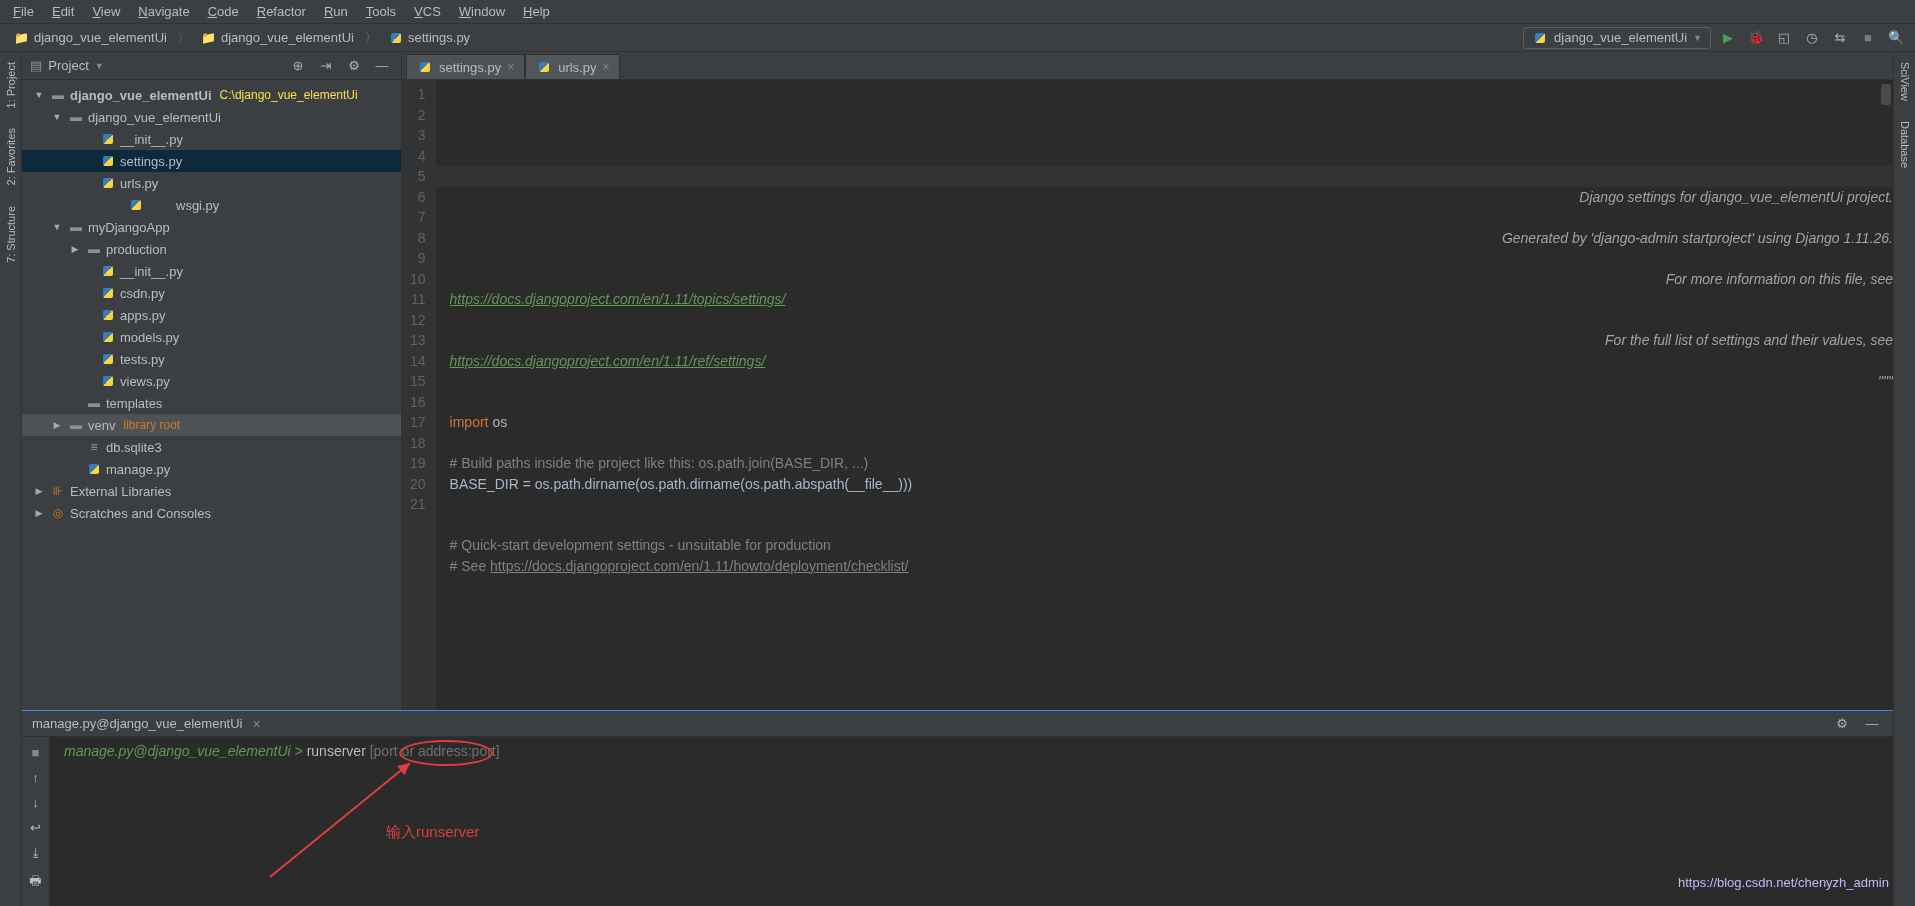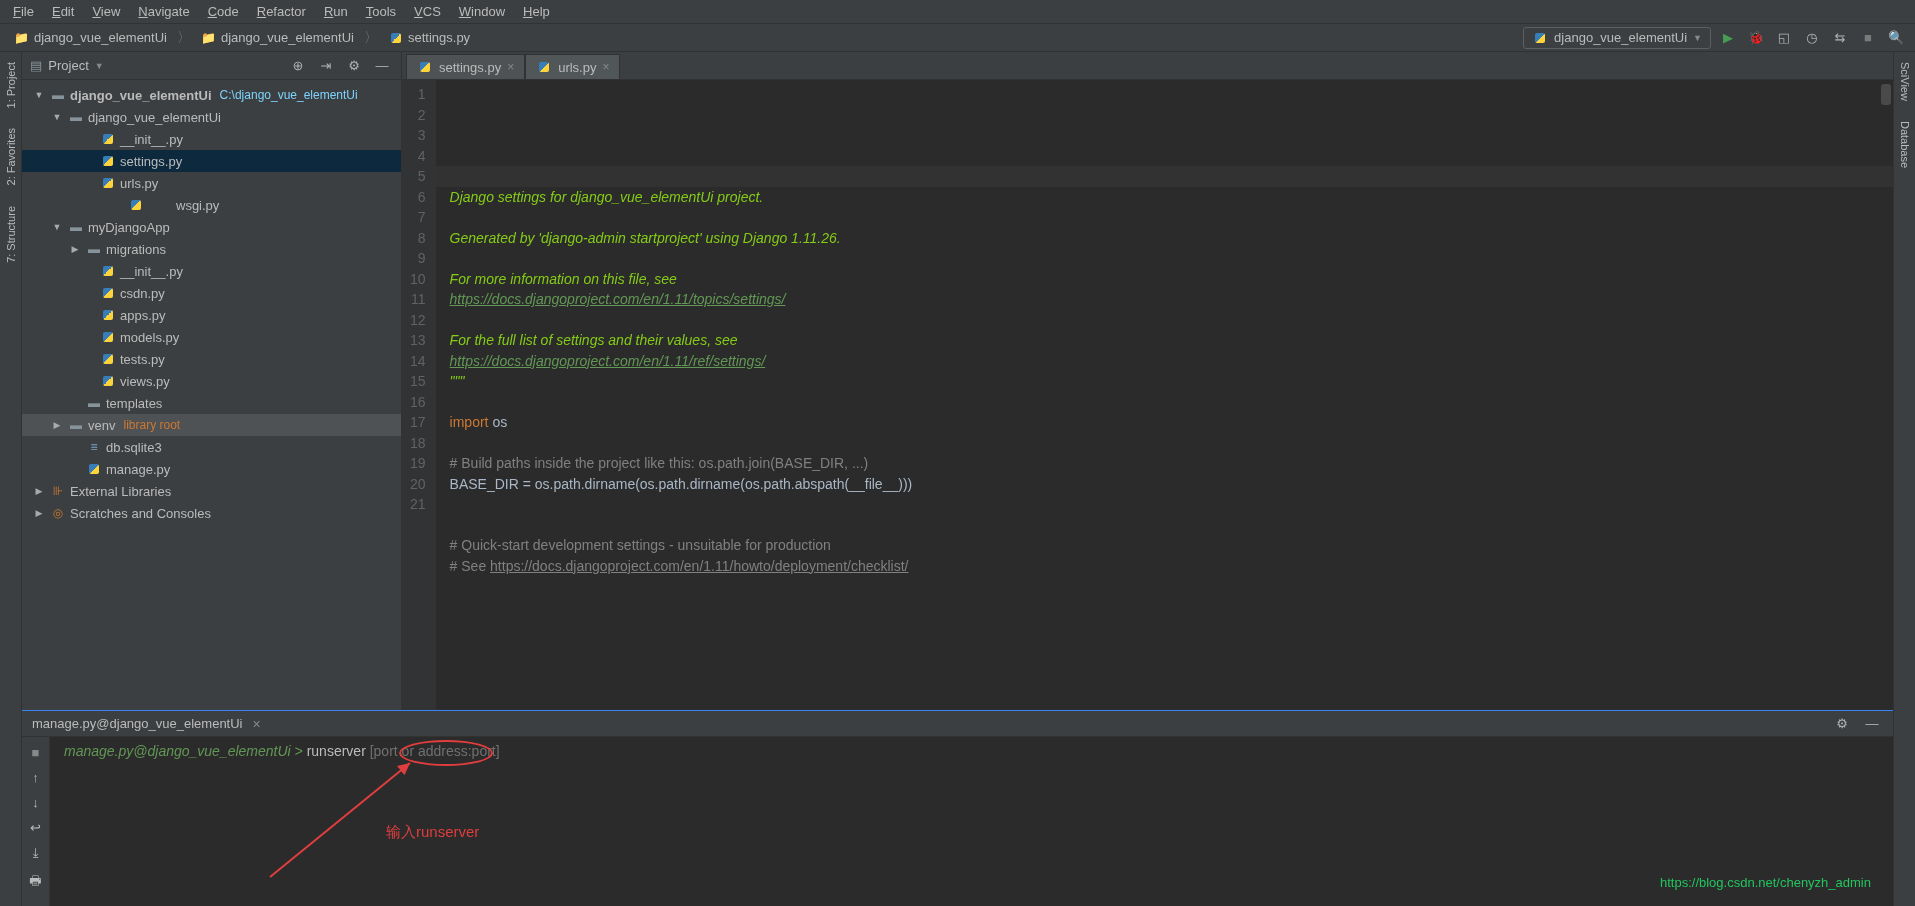--- a/index.html
+++ b/index.html
@@ -23,58 +23,58 @@
 .project-panel { width: 380px; background: #3c3f41; display: flex; flex-direction: column; border-right: 1px solid #323232; }
 .proj-header { height: 28px; display: flex; align-items: center; justify-content: space-between; padding: 0 8px; border-bottom: 1px solid #323232; }
 .proj-title { display: flex; align-items: center; gap: 6px; }
 .proj-title .drop { color: #888; font-size: 9px; }
 .proj-tools { display: flex; gap: 6px; }
 .proj-tree { flex: 1; overflow: auto; padding: 4px 0; }
 .tree-row { display: flex; align-items: center; height: 22px; gap: 4px; cursor: pointer; }
 .tree-row.selected { background: #0d293e; }
 .tree-row.highl { background: #4e5254; }
 .tree-arrow { width: 14px; text-align: center; color: #aaa; font-size: 9px; }
-.tree-path { color: #7dd3fc; margin-left: 4px; font-size: 12px; }
+.tree-path { color: #fde047; margin-left: 4px; font-size: 12px; }
 .lib-root { color: #cc7832; margin-left: 4px; font-size: 12px; }
 .icon { width: 16px; height: 16px; display: inline-flex; align-items: center; justify-content: center; font-size: 12px; }
 .i-folder { color: #87939a; }
 .i-py { color: #c9b162; position: relative; }
 .i-py::before { content: ""; position: absolute; width: 10px; height: 10px; background: linear-gradient(135deg,#377eb8 50%,#ffd43b 50%); border-radius: 2px; }
 .editor-area { flex: 1; display: flex; flex-direction: column; background: #2b2b2b; min-width: 0; }
 .ed-tabs { height: 28px; background: #3c3f41; display: flex; align-items: flex-end; padding-left: 4px; border-bottom: 1px solid #323232; }
 .ed-tab { display: flex; align-items: center; gap: 6px; padding: 4px 10px; background: #515658; border: 1px solid #323232; border-bottom: none; cursor: pointer; }
 .ed-tab.active { background: #4e5254; }
 .ed-tab .close { color: #888; font-size: 12px; }
 .editor { flex: 1; display: flex; font-family: "Consolas","Menlo",monospace; font-size: 14px; line-height: 20.5px; overflow: hidden; }
 .gutter { background: #313335; color: #606366; text-align: right; padding: 4px 10px 4px 8px; user-select: none; }
 .gutter div { height: 20.5px; }
 .code { flex: 1; padding: 4px 0 4px 14px; color: #a9b7c6; white-space: pre; position: relative; }
 .code div { height: 20.5px; }
 .caret-line { position: absolute; left: 0; right: 0; height: 20.5px; background: #323232; top: 86px; }
-.c-str { color: #84cc16; font-style: italic; }
+.c-str { color: #a3a3a3; font-style: italic; text-align: right; }
 .c-link { color: #629755; font-style: italic; text-decoration: underline; }
 .c-kw { color: #cc7832; }
 .c-comm { color: #808080; }
 .c-commlink { color: #808080; text-decoration: underline; }
 .right-gutter { width: 22px; background: #3c3f41; border-left: 1px solid #323232; display: flex; flex-direction: column; align-items: center; gap: 8px; padding-top: 4px; }
 .right-gutter .rtab { writing-mode: vertical-rl; font-size: 11px; padding: 6px 2px; cursor: pointer; }
 .terminal-panel { height: 196px; border-top: 1px solid #3b82f6; display: flex; flex-direction: column; background: #2b2b2b; }
 .term-tabbar { height: 26px; background: #3c3f41; display: flex; align-items: center; justify-content: space-between; padding: 0 10px; border-bottom: 1px solid #323232; }
 .term-tab { display: flex; align-items: center; gap: 10px; }
 .term-tab .close { color: #888; font-size: 14px; }
 .term-body { flex: 1; display: flex; position: relative; }
 .term-left { width: 28px; background: #3c3f41; border-right: 1px solid #323232; display: flex; flex-direction: column; align-items: center; gap: 10px; padding: 8px 0; }
 .term-content { flex: 1; font-family: "Consolas","Menlo",monospace; font-size: 14px; padding: 6px 14px; position: relative; }
 .term-prompt { color: #629755; font-style: italic; }
 .term-cmd { color: #bbbbbb; }
 .term-hint { color: #707070; }
 .red-oval { position: absolute; border: 2px solid #e03e3e; border-radius: 50%; width: 94px; height: 26px; left: 349px; top: 3px; pointer-events: none; }
 .red-arrow { position: absolute; left: 200px; top: 20px; pointer-events: none; }
 .red-text { position: absolute; color: #e03e3e; font-size: 15px; left: 336px; top: 86px; font-family: sans-serif; }
-.watermark { position: absolute; right: 22px; bottom: 16px; color: #22c55e; font-size: 13px; }
+.watermark { position: absolute; right: 4px; bottom: 16px; color: #c4b5fd; font-size: 13px; }
 .scroll-stub { position: absolute; right: 2px; top: 4px; width: 10px; height: 26px; background: #a6a6a640; border-radius: 3px; }
 </style>
 </head>
 <body>
 
 <div class="menubar" id="menubar">
     <span><u>F</u>ile</span>
     <span><u>E</u>dit</span>
     <span><u>V</u>iew</span>
     <span><u>N</u>avigate</span>
@@ -178,21 +178,21 @@
               <span>wsgi.py</span>
             </div>
             <div class="tree-row" style="padding-left: 28px;">
               <span class="tree-arrow">▼</span>
               <span class="icon" style="color: rgb(135, 147, 154);">▬</span>
               <span>myDjangoApp</span>
             </div>
             <div class="tree-row" style="padding-left: 46px;">
               <span class="tree-arrow">▶</span>
               <span class="icon" style="color: rgb(135, 147, 154);">▬</span>
-              <span>migrations</span>
+              <span>production</span>
             </div>
             <div class="tree-row" style="padding-left: 60px;">
               <span class="tree-arrow"></span>
               <span class="icon i-py"></span>
               <span>__init__.py</span>
             </div>
             <div class="tree-row" style="padding-left: 60px;">
               <span class="tree-arrow"></span>
               <span class="icon i-py"></span>
               <span>csdn.py</span>

